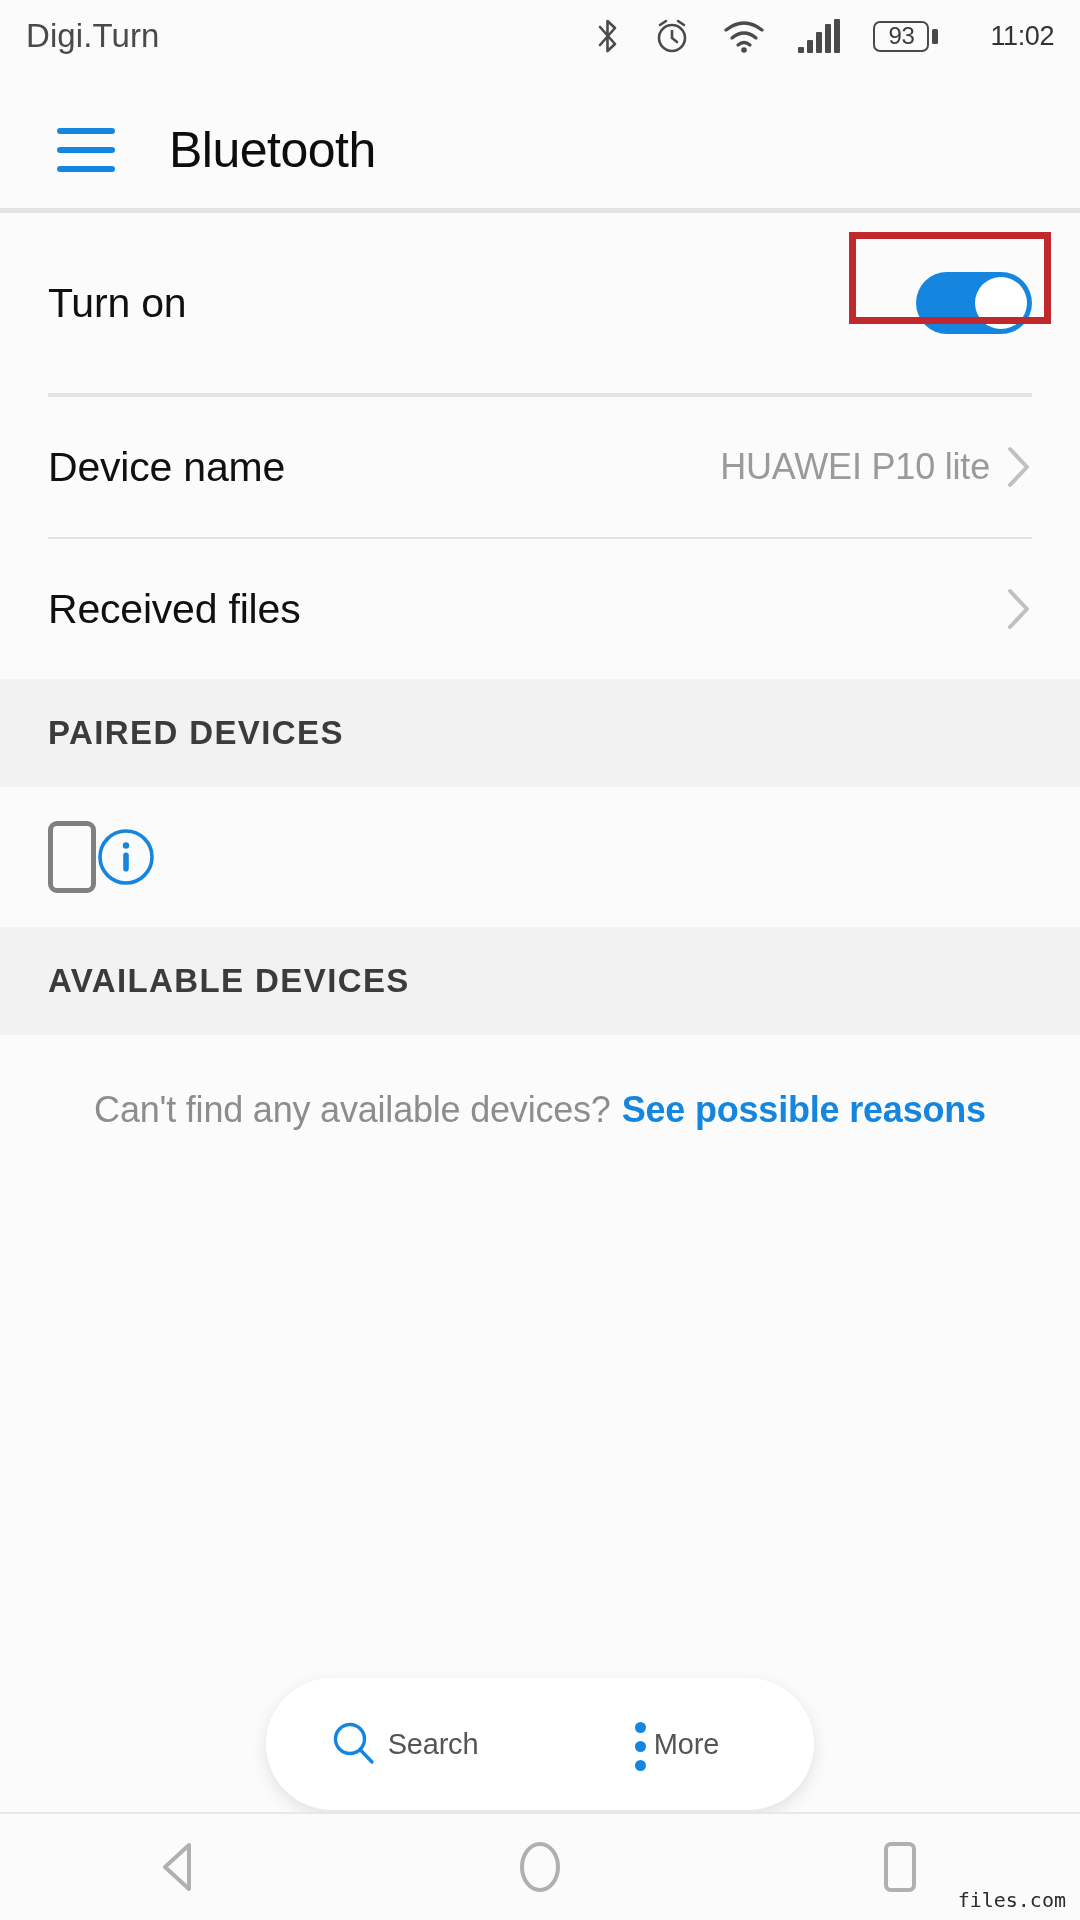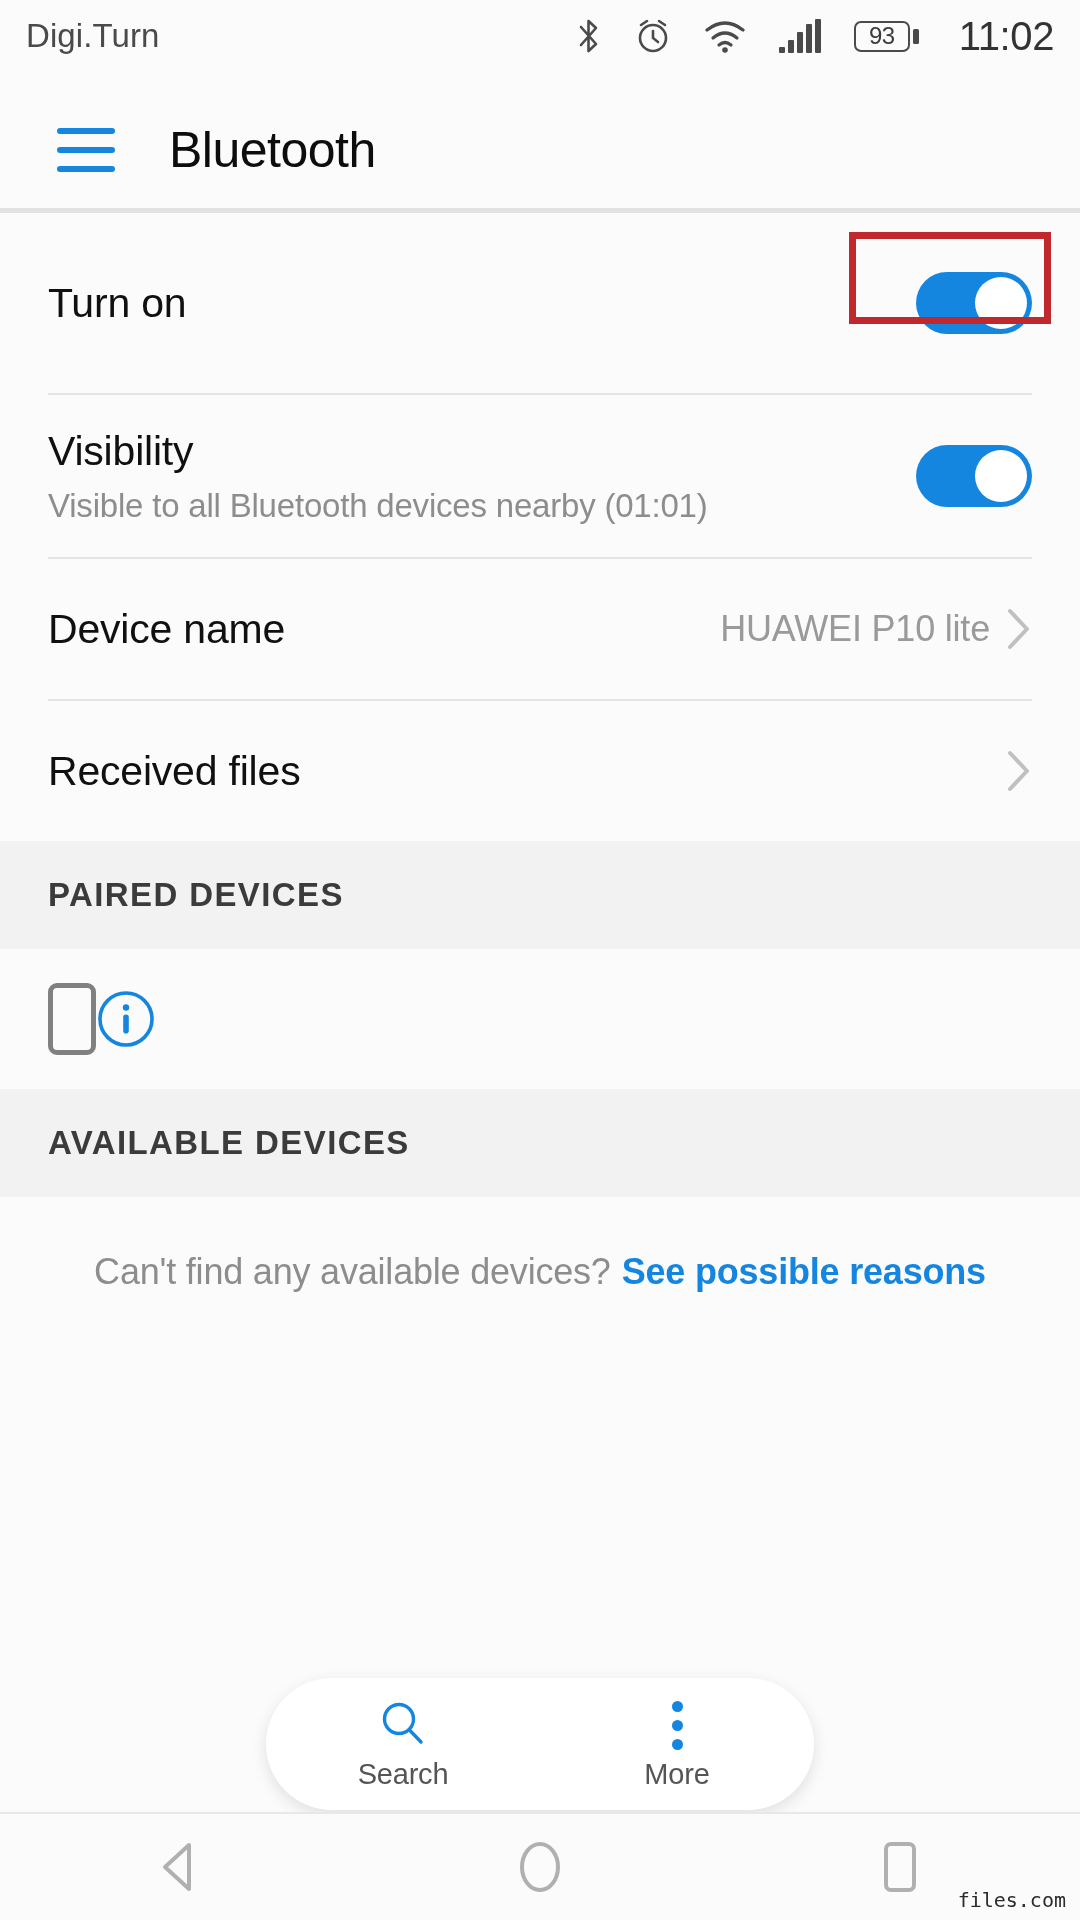--- a/index.html
+++ b/index.html
@@ -21,21 +21,21 @@
   .carrier { font-size:33px; color:#4a4a4a; letter-spacing:0.1px; }
   .status-right { display:flex; align-items:center; gap:32px; }
   .status-right svg { display:block; }
   .battery-wrap { display:flex; align-items:center; gap:3px; }
   .battery-body {
     width:56px; height:31px; border:2.5px solid #4a4a4a; border-radius:7px;
     display:flex; align-items:center; justify-content:center;
   }
   .battery-num { font-size:24px; color:#3c3c3c; line-height:1; letter-spacing:-0.5px; }
   .battery-tip { width:6px; height:15px; background:#4a4a4a; border-radius:1.5px; }
-  .clock { font-size:40px; color:#333; letter-spacing:-0.4px; margin-left:8px; }
+  .clock { font-size:27px; color:#333; letter-spacing:-0.4px; margin-left:20px; }
 
   
   .appbar {
     position:absolute; top:80px; left:0; width:1080px; height:139px;
     display:flex; align-items:center; background:#fbfbfb;
   }
   .hamburger {
     margin-left:57px; width:58px; display:flex; flex-direction:column;
     gap:13px; cursor:pointer;
   }
@@ -102,21 +102,21 @@
   .toolbar-wrap {
     position:absolute; left:0; bottom:110px; width:1080px;
     display:flex; justify-content:center;
   }
   .toolbar {
     width:548px; height:132px; background:#ffffff; border-radius:66px;
     box-shadow:0 5px 16px rgba(0,0,0,0.11);
     display:flex; align-items:center;
   }
   .tool-item {
-    flex:1; display:flex; flex-direction:column; align-items:center;
+    flex:1; display:flex; align-items:center;
     justify-content:center; gap:8px; cursor:pointer;
   }
   .tool-label { font-size:29px; color:#555; letter-spacing:-0.2px; }
   .dots { display:flex; flex-direction:column; gap:8px; align-items:center; padding-top:4px; }
   .dots i { width:11px; height:11px; border-radius:50%; background:#1586e0; display:block; }
 
   
   .navbar-divider {
     position:absolute; bottom:106px; left:0; width:1080px; height:2px; background:#e8e8e8;
   }
@@ -192,29 +192,20 @@
     <div class="row" style="height:180px;">
       <div class="row-text">
         <div class="row-title">Turn on</div>
       </div>
       <div class="toggle">
         <div class="knob"></div>
       </div>
     </div>
     <div class="divider"></div>
 
-    <div class="row" style="height:162px;">
-      <div class="row-text">
-        <div class="row-title">Visibility</div>
-        <div class="row-sub">Visible to all Bluetooth devices nearby (01:01)</div>
-      </div>
-      <div class="toggle">
-        <div class="knob"></div>
-      </div>
-    </div>
     <div class="divider"></div>
 
     <div class="row" style="height:140px;border-radius:8px;">
       <div class="row-text">
         <div class="row-title">Device name</div>
       </div>
       <div class="row-value">HUAWEI P10 lite</div>
       <svg class="chevron" viewBox="0 0 26 44">
         <path d="M4 4 L21 22 L4 40" fill="none" stroke="#c0c0c0" stroke-width="4" stroke-linecap="round" stroke-linejoin="round"></path>
       </svg>

